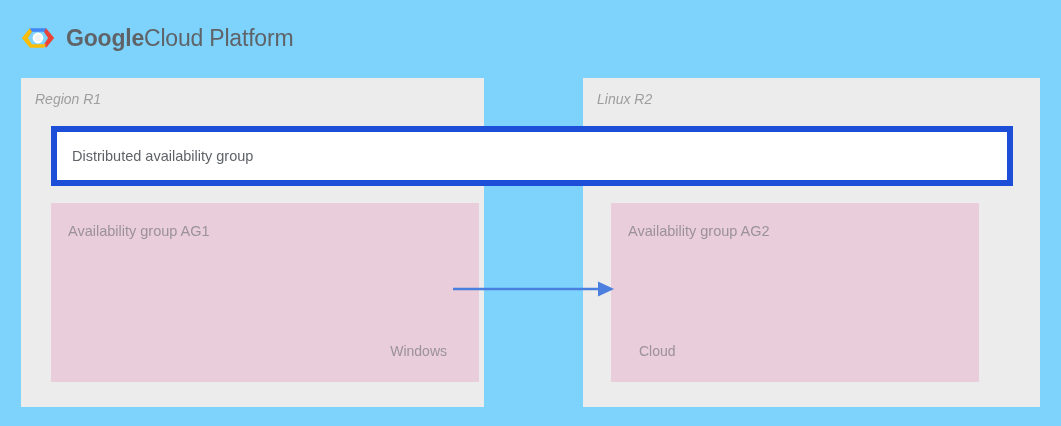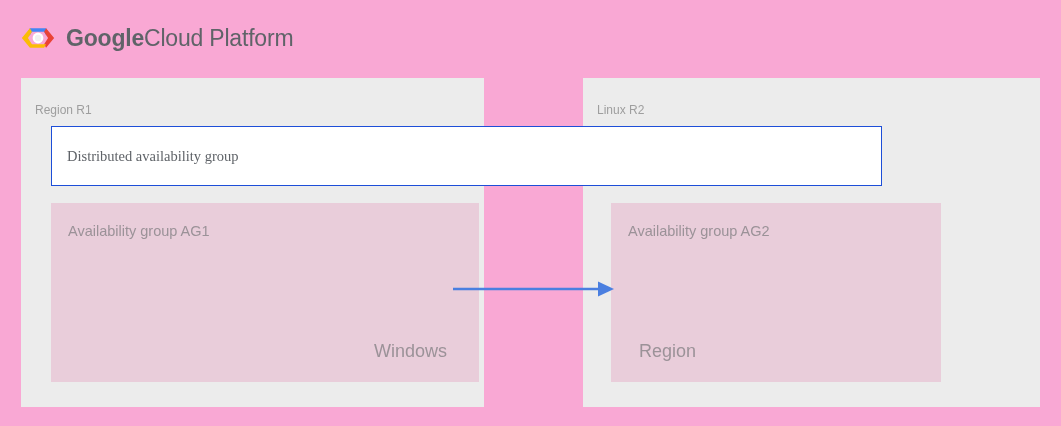--- a/index.html
+++ b/index.html
@@ -12,21 +12,21 @@
 
   body {
     font-family: "Liberation Sans", sans-serif;
     background: #ffffff;
   }
 
   #canvas {
     position: relative;
     width: 1061px;
     height: 426px;
-    background: #f9a8d4;
+    background: #7dd3fc;
   }
 
   
   .brand {
     position: absolute;
     left: 21px;
     top: 18px;
     display: flex;
     align-items: center;
     height: 40px;
@@ -57,40 +57,40 @@
     top: 78px;
     height: 329px;
     background: #ececec;
   }
 
   #region-r1 { left: 21px;  width: 463px; }
   #region-r2 { left: 583px; width: 457px; }
 
   .region-label {
     position: absolute;
-    top: 23px;
-    font-size: 12px;
+    top: 12px;
+    font-size: 14px;
     line-height: 18px;
     color: #9e9e9e;
     white-space: nowrap;
+    font-style: italic;
   }
 
   #region-r1 .region-label { left: 14px; }
   #region-r2 .region-label { left: 14px; }
 
   
   #dag-box {
     position: absolute;
     left: 51px;
     top: 126px;
-    width: 831px;
+    width: 962px;
     height: 60px;
     background: #ffffff;
-    border: 1px solid #1d4ed8;
-    font-family: Liberation Serif, serif;
+    border: 6px solid #1d4ed8;
   }
 
   #dag-label {
     position: absolute;
     left: 15px;
     top: 50%;
     transform: translateY(-50%);
     font-size: 14.5px;
     line-height: 18px;
     color: #5f6368;
@@ -99,36 +99,36 @@
 
   
   .ag-box {
     position: absolute;
     top: 203px;
     height: 179px;
     background: #e9cdda;
   }
 
   #ag-box-1 { left: 51px;  width: 428px; }
-  #ag-box-2 { left: 611px; width: 330px; }
+  #ag-box-2 { left: 611px; width: 368px; }
 
   .ag-title {
     position: absolute;
     left: 17px;
     top: 19px;
     font-size: 14.5px;
     line-height: 18px;
     color: #9b9298;
     white-space: nowrap;
   }
 
   .ag-os {
     position: absolute;
     bottom: 22px;
-    font-size: 18px;
+    font-size: 14px;
     line-height: 18px;
     color: #9b9298;
     white-space: nowrap;
   }
 
   #ag-os-1 { right: 32px; }
   #ag-os-2 { left: 28px; }
 
   
   #replication-arrow {
@@ -176,21 +176,21 @@
     <div id="dag-label">Distributed availability group</div>
   </div>
 
   <div class="ag-box" id="ag-box-1">
     <div class="ag-title">Availability group AG1</div>
     <div class="ag-os" id="ag-os-1">Windows</div>
   </div>
 
   <div class="ag-box" id="ag-box-2">
     <div class="ag-title">Availability group AG2</div>
-    <div class="ag-os" id="ag-os-2">Region</div>
+    <div class="ag-os" id="ag-os-2">Cloud</div>
   </div>
 
   <svg id="replication-arrow" viewBox="0 0 164 24" xmlns="http://www.w3.org/2000/svg" aria-hidden="true">
     <line x1="1" y1="12" x2="148" y2="12" stroke="#4a7fe0" stroke-width="2.4" stroke-linecap="butt"></line>
     <polygon points="146,4.5 162,12 146,19.5" fill="#4a7fe0"></polygon>
   </svg>
 
 </div>
 
 </body></html>

